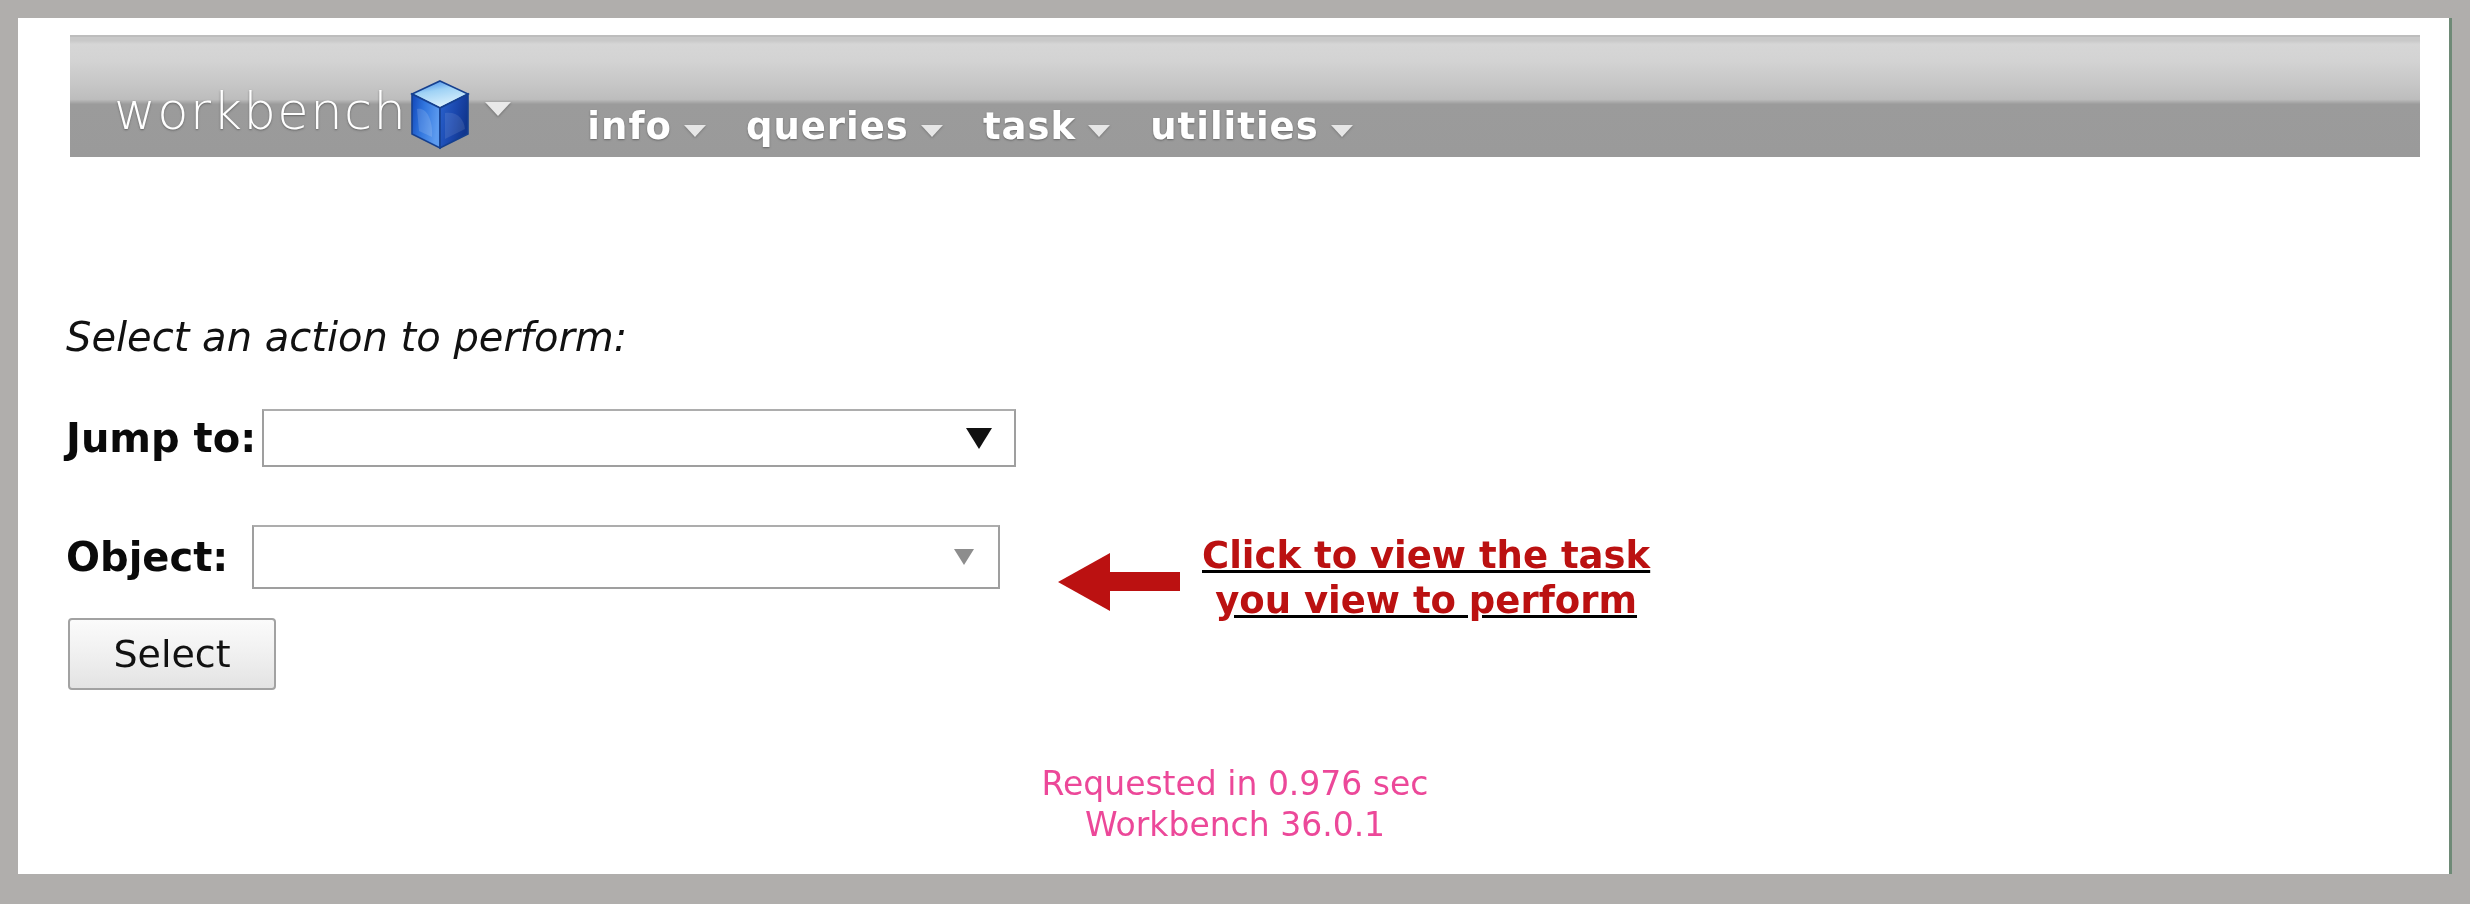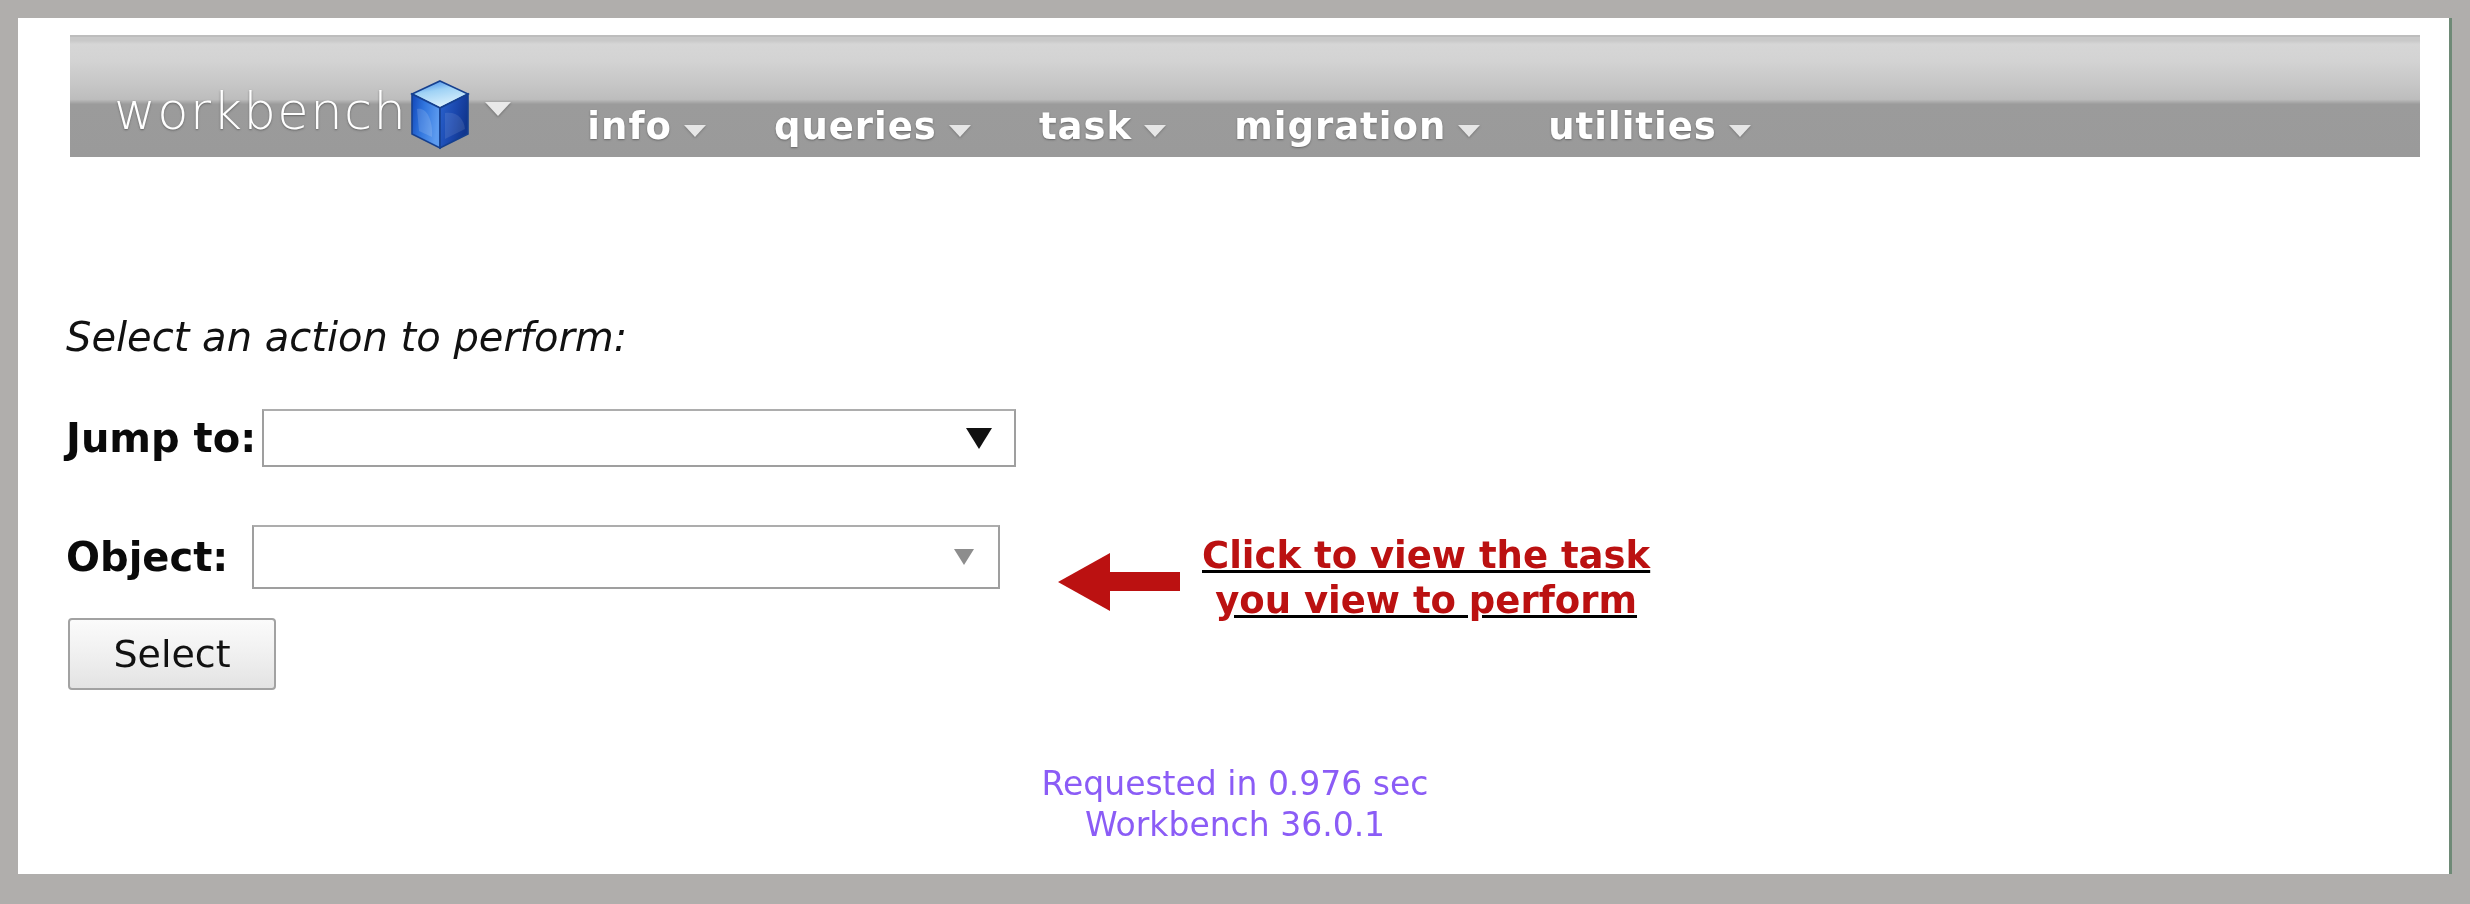--- a/index.html
+++ b/index.html
@@ -80,21 +80,21 @@
     border-right: 13px solid transparent;
     border-top: 14px solid #e9e9e9;
     margin-left: 14px;
     margin-bottom: 6px;
     filter: drop-shadow(0 1px 1px rgba(80,80,80,0.6));
   }
   .menu {
     display: flex;
     align-items: flex-end;
     margin-left: 76px;
-    gap: 68px;
+    gap: 40px;
   }
   .menu-item {
     display: flex;
     align-items: flex-end;
     gap: 12px;
     cursor: pointer;
   }
   .menu-label {
     font-family: "DejaVu Sans", sans-serif;
     font-size: 37px;
@@ -247,21 +247,21 @@
 
   
   .footer {
     position: absolute;
     left: 0;
     top: 606px;
     width: 2434px;
     text-align: center;
     font-family: "DejaVu Sans", sans-serif;
     font-size: 33px;
-    color: #8b5cf6;
+    color: #ec4899;
     line-height: 1.25;
   }
   .footer div { display: block; }
 </style>
 </head>
 <body>
 
 <div id="screen">
   <div id="page">
 
@@ -305,24 +305,20 @@
         </div>
         <div class="menu-item">
           <span class="menu-label">queries</span>
           <span class="menu-caret"></span>
         </div>
         <div class="menu-item">
           <span class="menu-label">task</span>
           <span class="menu-caret"></span>
         </div>
         <div class="menu-item">
-          <span class="menu-label">migration</span>
-          <span class="menu-caret"></span>
-        </div>
-        <div class="menu-item">
           <span class="menu-label">utilities</span>
           <span class="menu-caret"></span>
         </div>
       </div>
     </div>
 
     <div class="content">
 
       <div class="prompt">Select an action to perform:</div>
 

